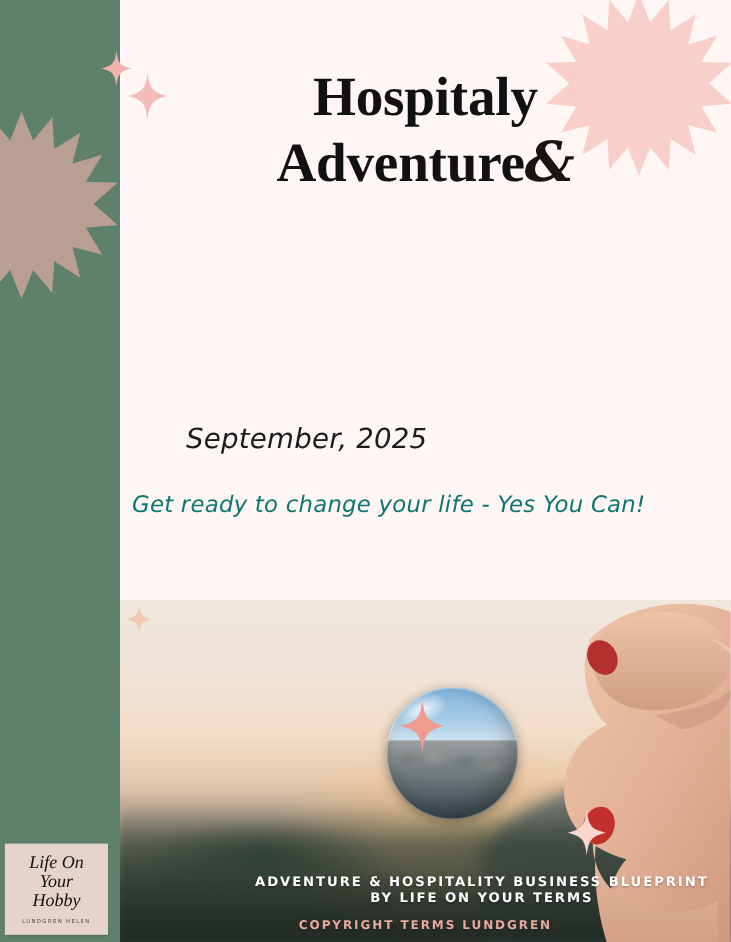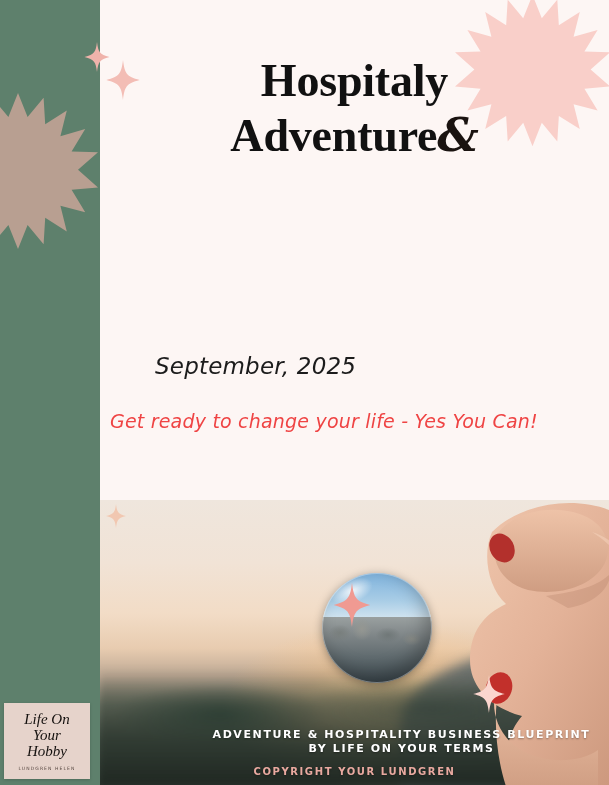--- a/index.html
+++ b/index.html
@@ -111,21 +111,21 @@
     letter-spacing: .2px;
     z-index: 5;
     margin-left: 45px;
   }
   .tagline {
     position: absolute;
     left: 110px; top: 410px;
     font-family: "DejaVu Sans", sans-serif;
     font-style: italic;
     font-size: 19px;
-    color: #ef4444;
+    color: #0f766e;
     letter-spacing: .2px;
     z-index: 5;
   }
 
   
   .photo {
     position: absolute;
     left: 100px; top: 500px;
     width: 509px;
     height: 285px;
@@ -370,21 +370,21 @@
   <div class="sparkle spark-e">
     <svg viewBox="0 0 40 48" width="22" height="24" aria-hidden="true">
       <path fill="#f3b08f" d="M20 0 C22 16 24 20 40 24 C24 28 22 32 20 48 C18 32 16 28 0 24 C16 20 18 16 20 0 Z"></path>
     </svg>
   </div>
 
   <div class="footer-top">
     <div>ADVENTURE &amp; HOSPITALITY BUSINESS BLUEPRINT</div>
     <div>BY LIFE ON YOUR TERMS</div>
   </div>
-  <div class="footer-copy">COPYRIGHT YOUR LUNDGREN</div>
+  <div class="footer-copy">COPYRIGHT TERMS LUNDGREN</div>
 
   <div class="logo-badge">
     <div class="logo-text">Life On</div>
     <div class="logo-text">Your</div>
     <div class="logo-text">Hobby</div>
     <div class="logo-sub">LUNDGREN HELEN</div>
   </div>
 
 </div>
 

